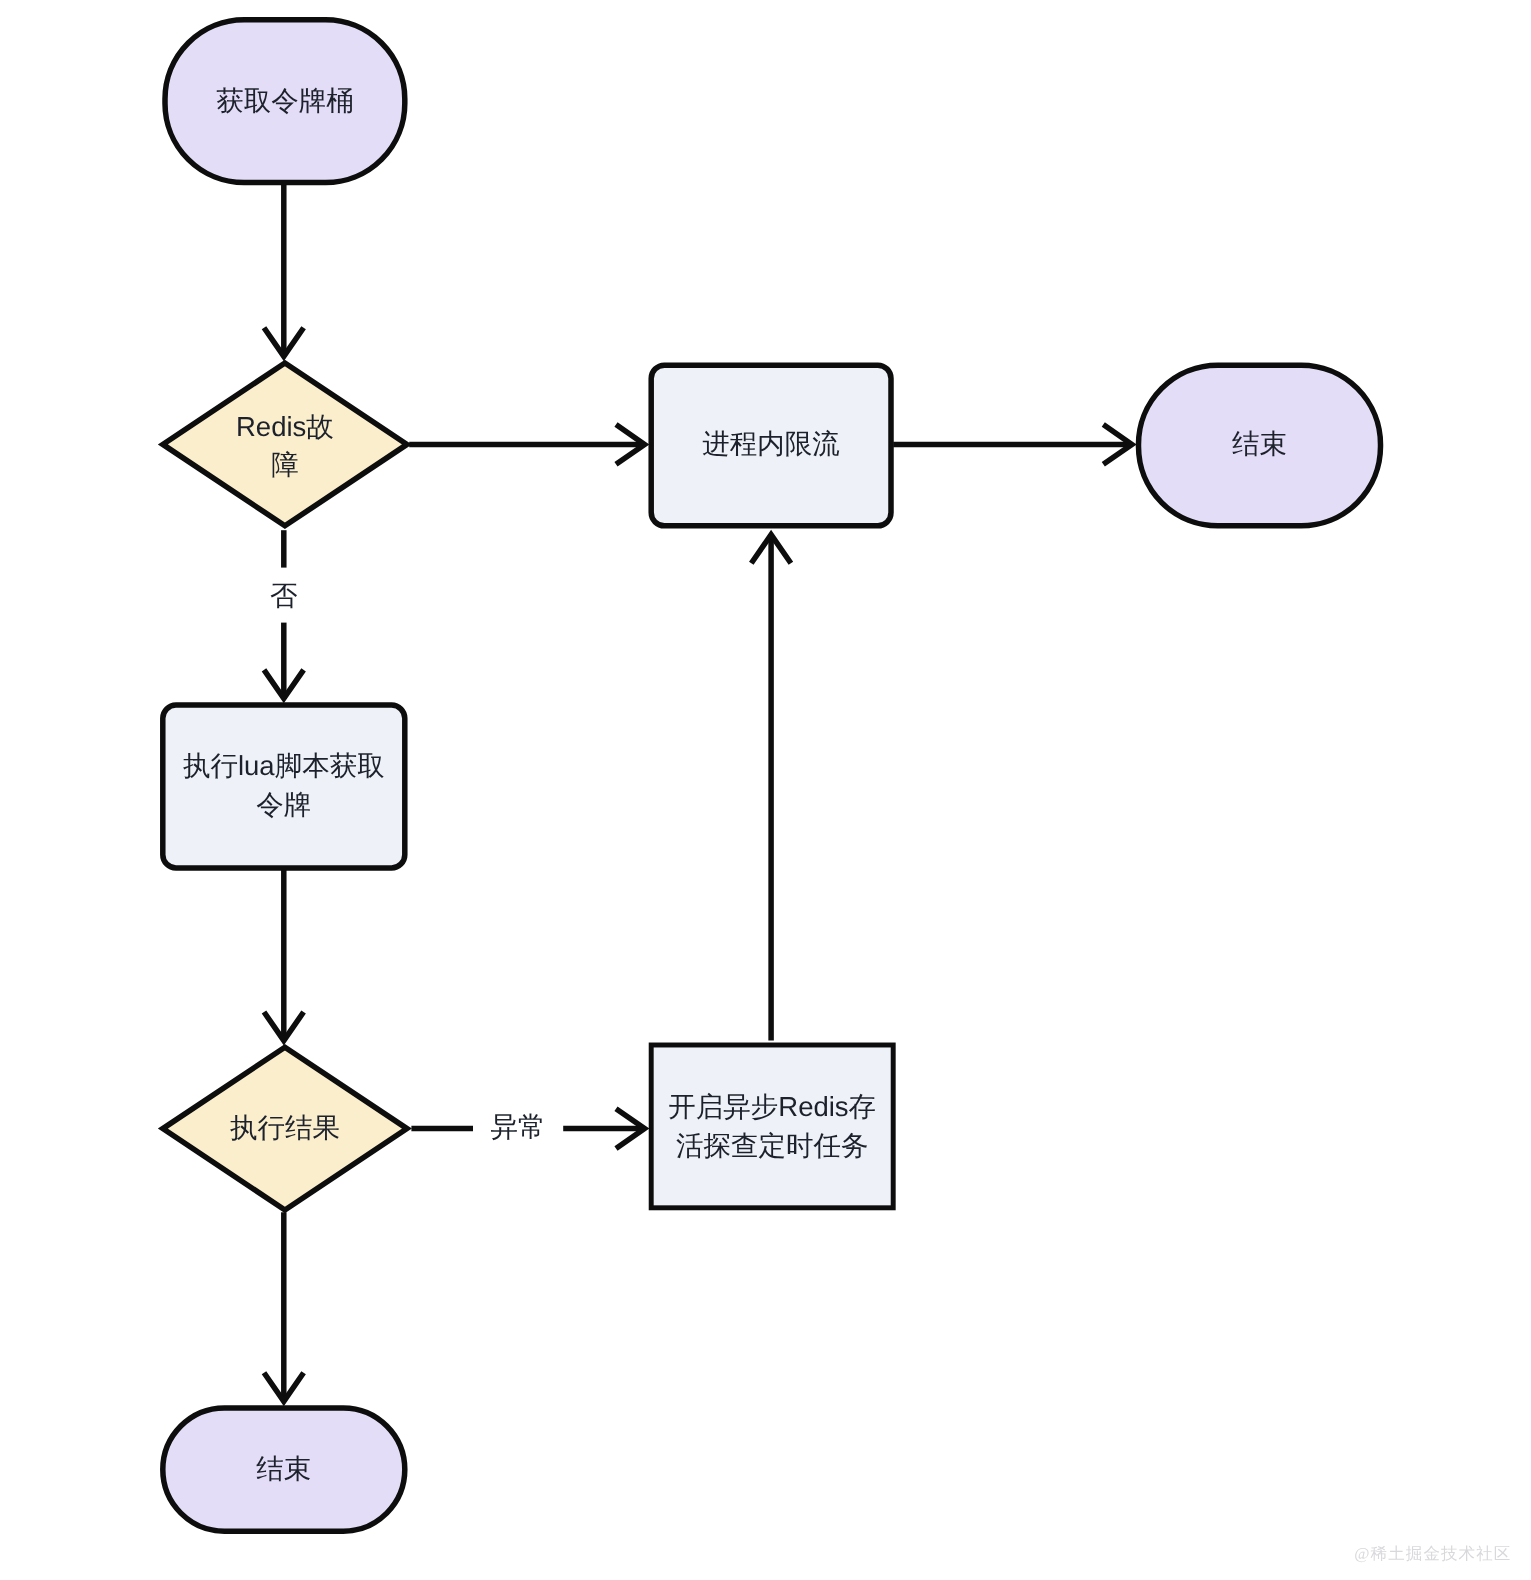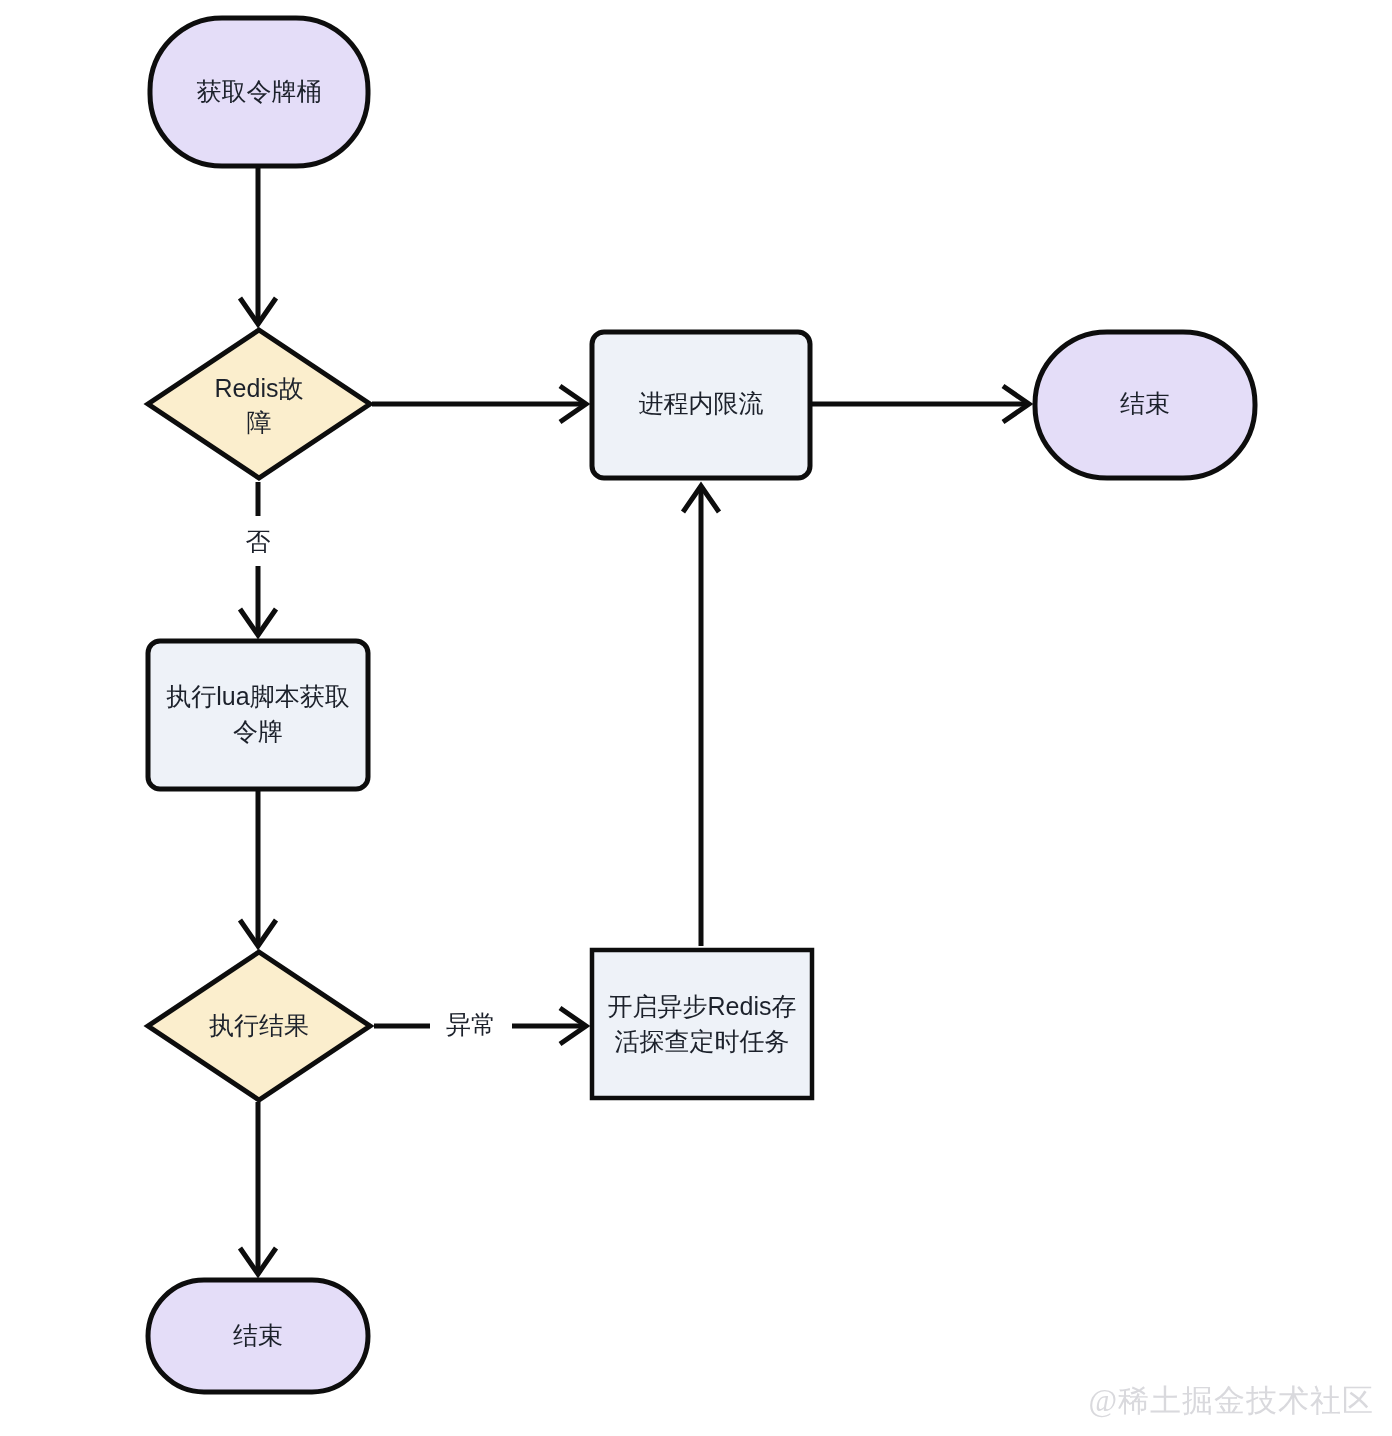--- a/index.html
+++ b/index.html
@@ -60,21 +60,21 @@
     font-size: 25px;
     fill: #1c212b;
     text-anchor: middle;
     dominant-baseline: middle;
   }
   .watermark-text {
     position: absolute;
     right: 18px;
     bottom: 14px;
     font-family: "Liberation Serif", "DejaVu Serif", serif;
-    font-size: 31px;
+    font-size: 15px;
     color: #d9d9dd;
     letter-spacing: 1px;
     white-space: nowrap;
     user-select: none;
   }
 </style>
 </head>
 <body>
 
 <div id="flow-root">

